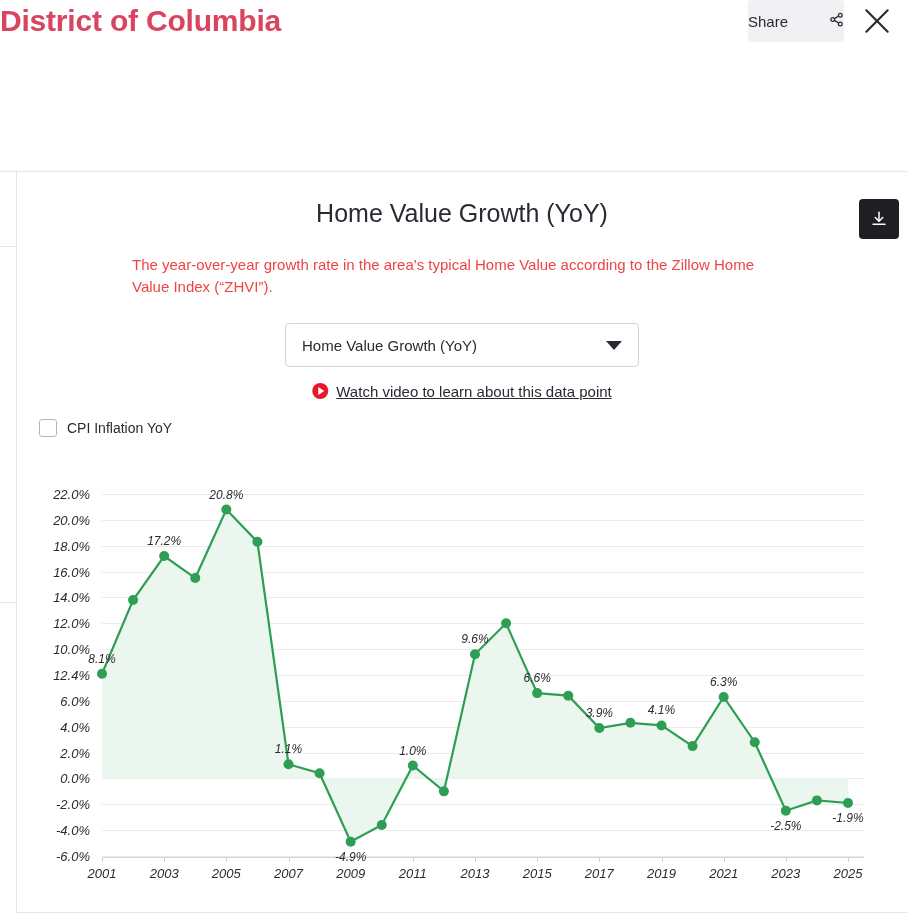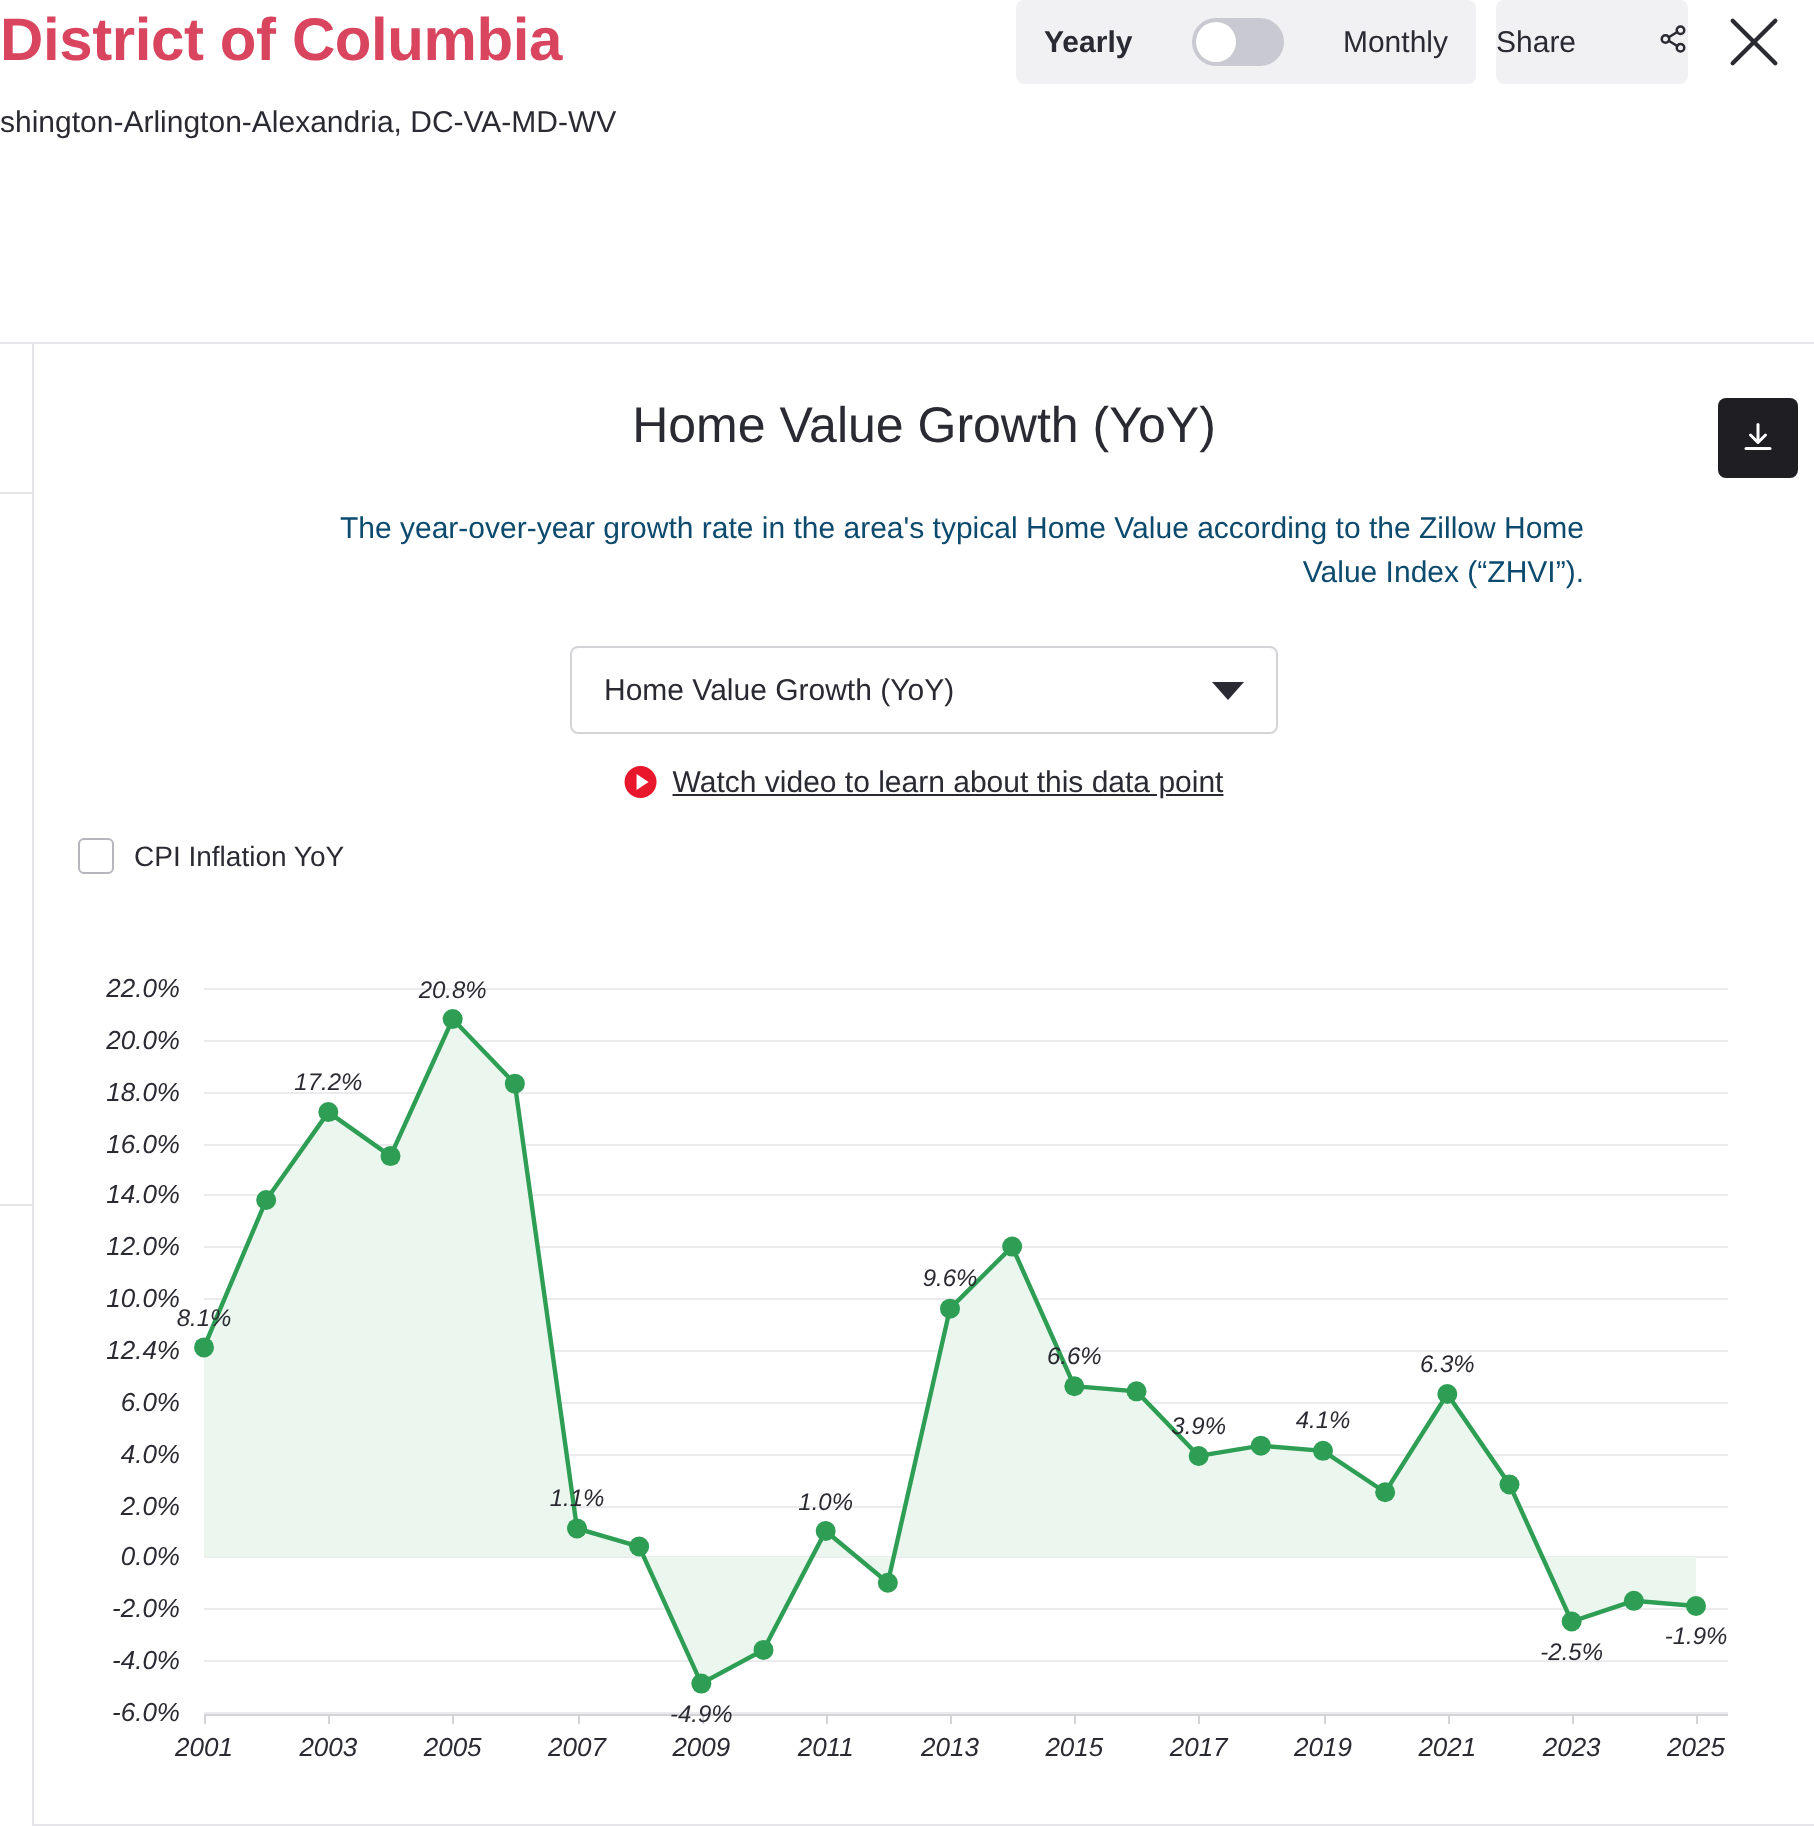--- a/index.html
+++ b/index.html
@@ -136,24 +136,24 @@
     text-align: center;
     font-size: 25px;
     color: #2a2a33;
   }
   #chart-desc {
     position: absolute;
     top: 82px;
     left: 50%;
     transform: translateX(-50%);
     width: 660px;
-    text-align: right;
+    text-align: left;
     font-size: 15px;
     line-height: 22px;
-    color: #0c4a6e;
+    color: #ef4444;
   }
 
   #metric-select {
     position: absolute;
     top: 151px;
     left: 50%;
     transform: translateX(-50%);
     width: 354px;
     height: 44px;
     background: #ffffff;
@@ -284,29 +284,21 @@
     display: flex;
     align-items: center;
     justify-content: center;
   }
 </style>
 </head>
 <body>
 
 <div id="header">
   <div id="page-title">District of Columbia</div>
-  <div id="page-subtitle">shington-Arlington-Alexandria, DC-VA-MD-WV</div>
-
-  <div id="freq-toggle">
-    <span class="lbl">Yearly</span>
-    <span class="switch">
-      <span class="knob"></span>
-    </span>
-    <span class="lbl inactive">Monthly</span>
-  </div>
+
 
   <div id="share-button">
     <span>Share</span>
     <span>
       <svg width="15" height="15" viewBox="0 0 24 24" fill="none" stroke="#2a2a33" stroke-width="2" stroke-linecap="round" stroke-linejoin="round">
         <circle cx="18" cy="5" r="3"></circle>
           <circle cx="6" cy="12" r="3"></circle>
           <circle cx="18" cy="19" r="3"></circle>
         <line x1="8.6" y1="10.6" x2="15.4" y2="6.4"></line>
           <line x1="8.6" y1="13.4" x2="15.4" y2="17.6"></line>

